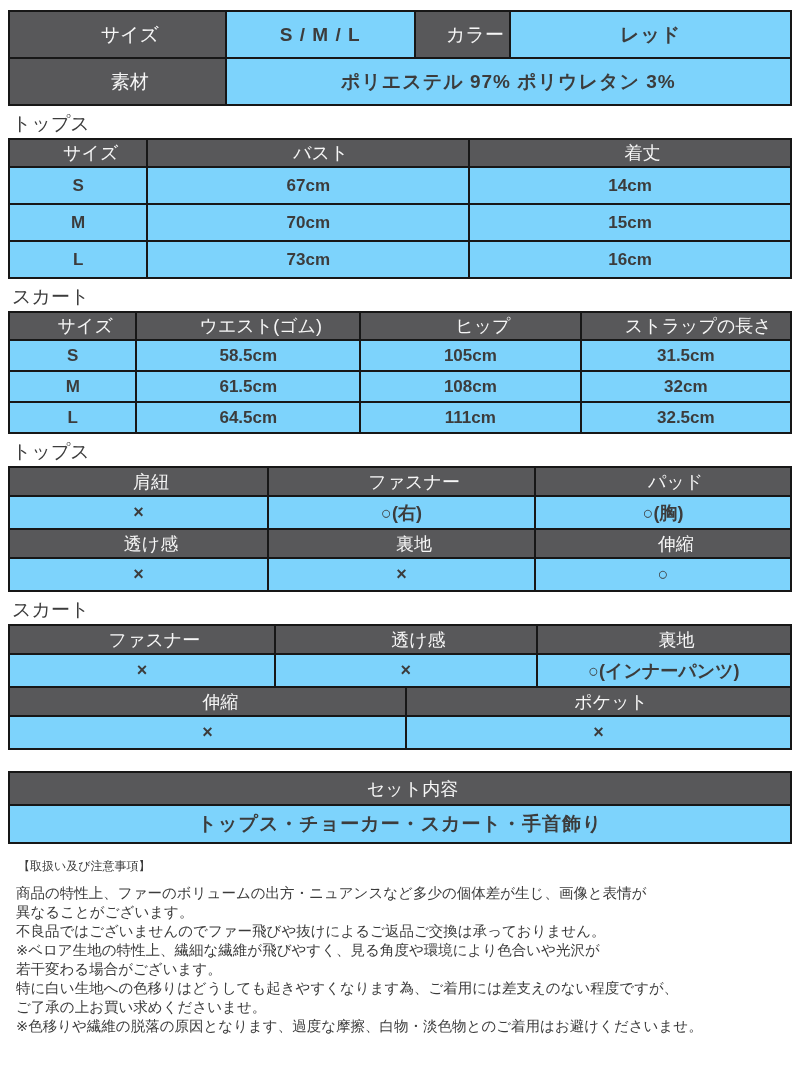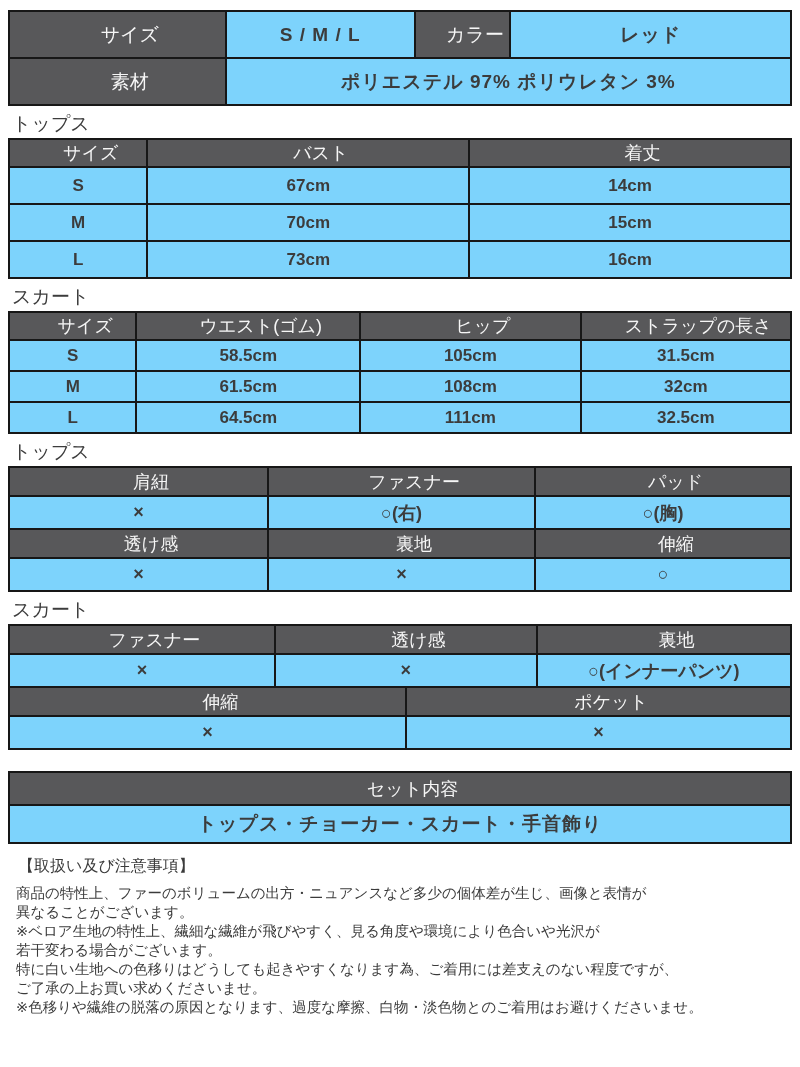--- a/index.html
+++ b/index.html
@@ -58,21 +58,21 @@
 
   .section-label {
     font-size: 19px;
     color: #3c3c3c;
     margin: 7px 0 4px 4px;
     line-height: 21px;
   }
   .gap-lg { margin-top: 21px; }
 
   .notes-heading {
-    font-size: 16px;
+    font-size: 12px;
     color: #3b3b3b;
     margin: 13px 0 9px 10px;
     line-height: 18px;
   }
   .notes { margin: 0 0 0 8px; }
   .notes-line {
     font-size: 14.5px;
     color: #3b3b3b;
     line-height: 19px;
     white-space: nowrap;
@@ -247,20 +247,21 @@
     <tr>
       <td>トップス・チョーカー・スカート・手首飾り</td>
     </tr>
   </tbody>
     </table>
 
   <div class="notes-heading">【取扱い及び注意事項】</div>
   <div class="notes">
     <div class="notes-line">商品の特性上、ファーのボリュームの出方・ニュアンスなど多少の個体差が生じ、画像と表情が</div>
     <div class="notes-line">異なることがございます。</div>
+    <div class="notes-line">不良品ではございませんのでファー飛びや抜けによるご返品ご交換は承っておりません。</div>
     <div class="notes-line">※ベロア生地の特性上、繊細な繊維が飛びやすく、見る角度や環境により色合いや光沢が</div>
     <div class="notes-line">若干変わる場合がございます。</div>
     <div class="notes-line">特に白い生地への色移りはどうしても起きやすくなります為、ご着用には差支えのない程度ですが、</div>
     <div class="notes-line">ご了承の上お買い求めくださいませ。</div>
     <div class="notes-line">※色移りや繊維の脱落の原因となります、過度な摩擦、白物・淡色物とのご着用はお避けくださいませ。</div>
   </div>
 
 </div>
 
 </body></html>

